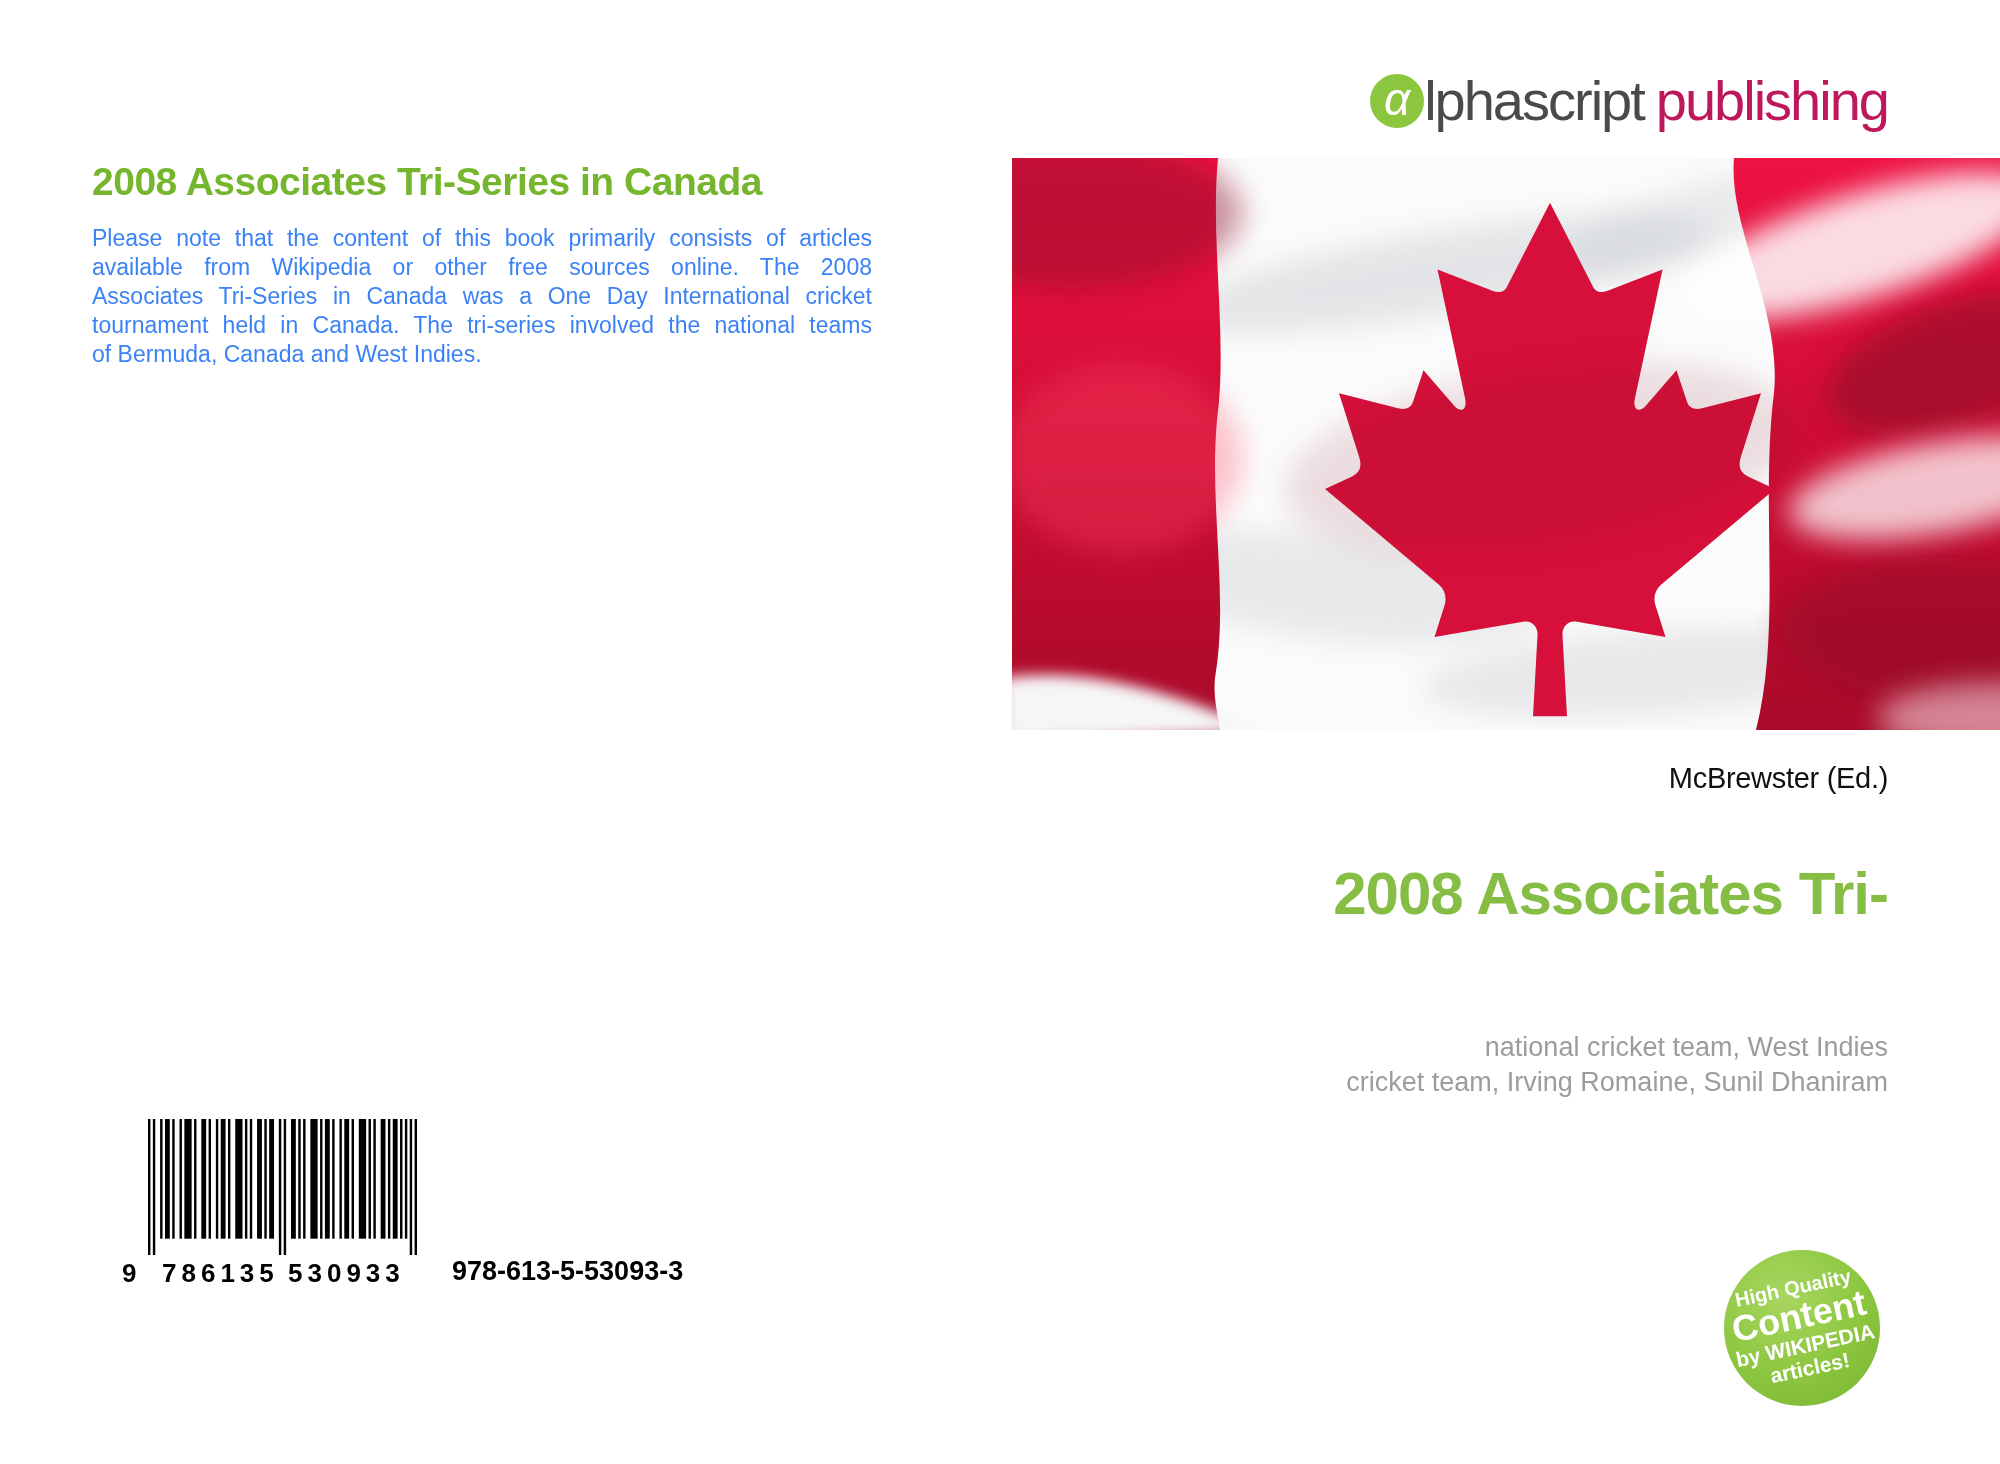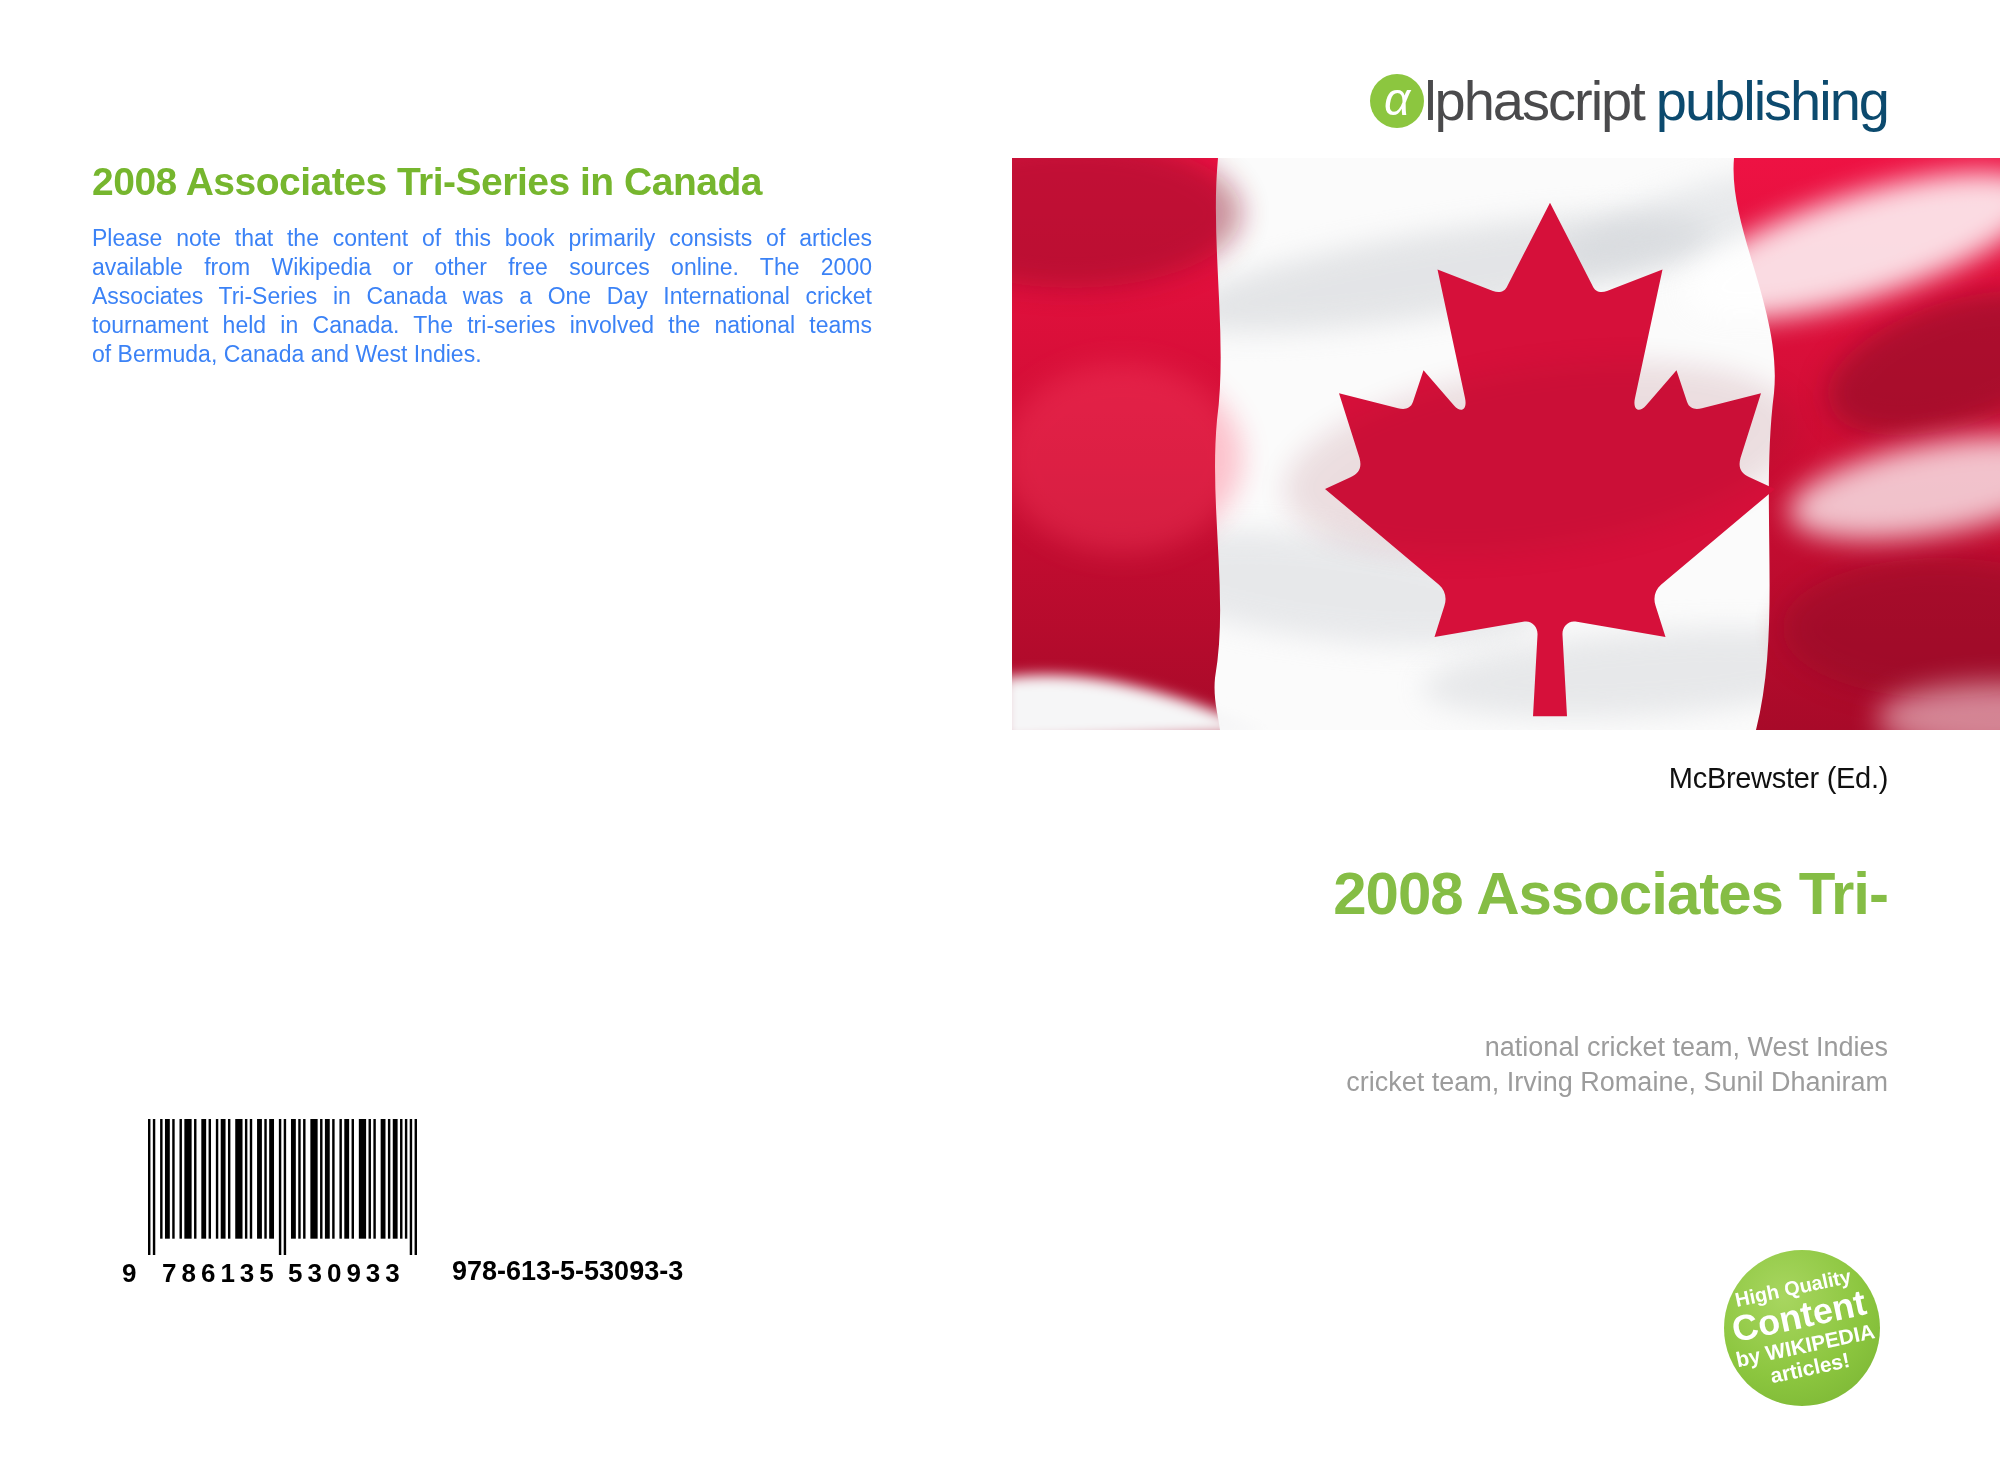--- a/index.html
+++ b/index.html
@@ -23,21 +23,21 @@
   .bc-g2{left:140px;letter-spacing:5px;}
   .isbn-text{position:absolute;left:452px;top:1256px;font-size:27px;font-weight:bold;
              color:#000;letter-spacing:0px;}
 
   
   .logo{position:absolute;top:68px;right:112px;display:flex;align-items:center;}
   .logo .alpha-circle{width:54px;height:54px;border-radius:50%;background:#8cc63f;
         color:#ffffff;display:flex;align-items:center;justify-content:center;
         font-size:46px;font-style:italic;line-height:54px;padding-bottom:4px;box-sizing:border-box;}
   .logo .logo-text{font-size:56px;letter-spacing:-2px;color:#4a4a4c;white-space:nowrap;}
-  .logo .logo-green{color:#0c4a6e;margin-left:12px;}
+  .logo .logo-green{color:#be185d;margin-left:12px;}
 
   
   .flag{position:absolute;left:1012px;top:158px;width:988px;height:572px;}
 
   
   .editors{position:absolute;right:112px;top:758px;text-align:right;font-size:29px;
            line-height:41px;color:#101010;letter-spacing:-0.3px;}
   .front-title{position:absolute;right:112px;top:856px;text-align:left;font-size:60px;
            font-weight:bold;line-height:76px;color:#85bd45;letter-spacing:-1px;}
   .front-subtitle{position:absolute;right:112px;top:1030px;text-align:right;font-size:27px;
@@ -55,21 +55,21 @@
 </style>
 </head>
 <body>
 
 <div id="cover">
 
   <div class="back-title">2008 Associates Tri-Series in Canada</div>
 
   <div class="back-desc">
     <span class="jline">Please note that the content of this book primarily consists of articles</span>
-    <span class="jline">available from Wikipedia or other free sources online. The 2000</span>
+    <span class="jline">available from Wikipedia or other free sources online. The 2008</span>
     <span class="jline">Associates Tri-Series in Canada was a One Day International cricket</span>
     <span class="jline">tournament held in Canada. The tri-series involved the national teams</span>
     <span class="jline last">of Bermuda, Canada and West Indies.</span>
   </div>
 
   <div class="barcode">
     <svg id="barcode-svg" width="269" height="136" viewBox="0 0 222 100" preserveAspectRatio="none">
         <rect x="0" y="0" width="2" height="100" fill="#000"></rect>
         <rect x="4" y="0" width="2" height="100" fill="#000"></rect>
         <rect x="10" y="0" width="2" height="88" fill="#000"></rect>

